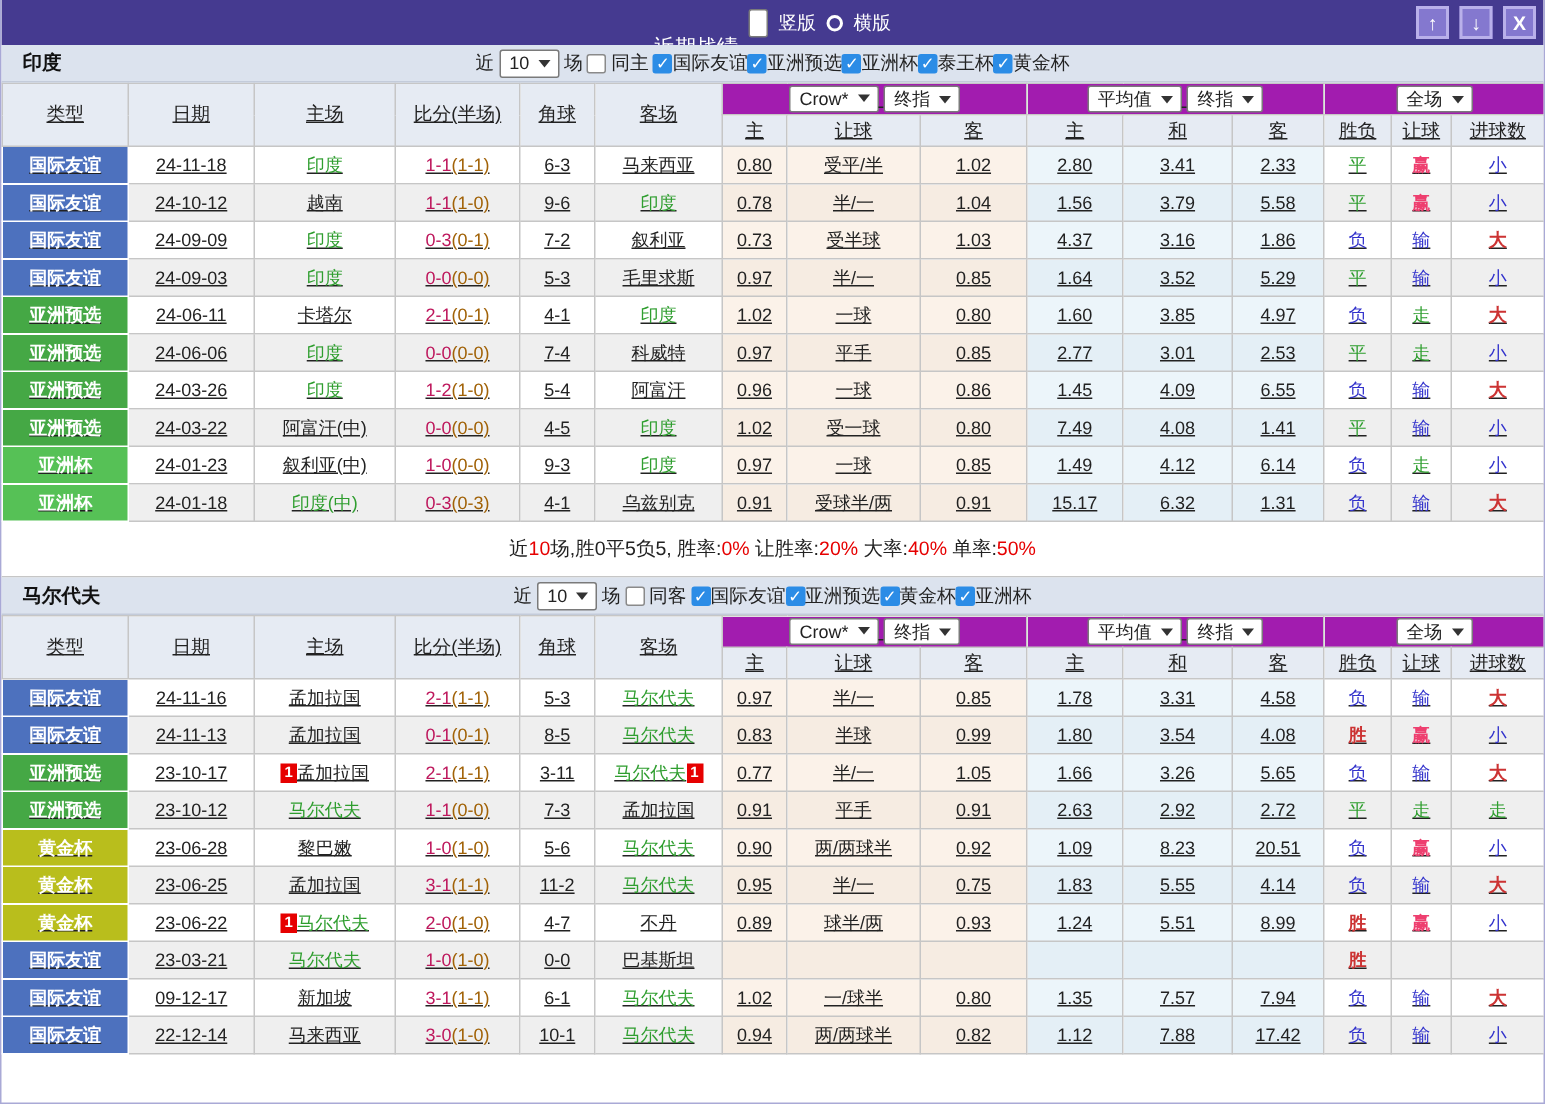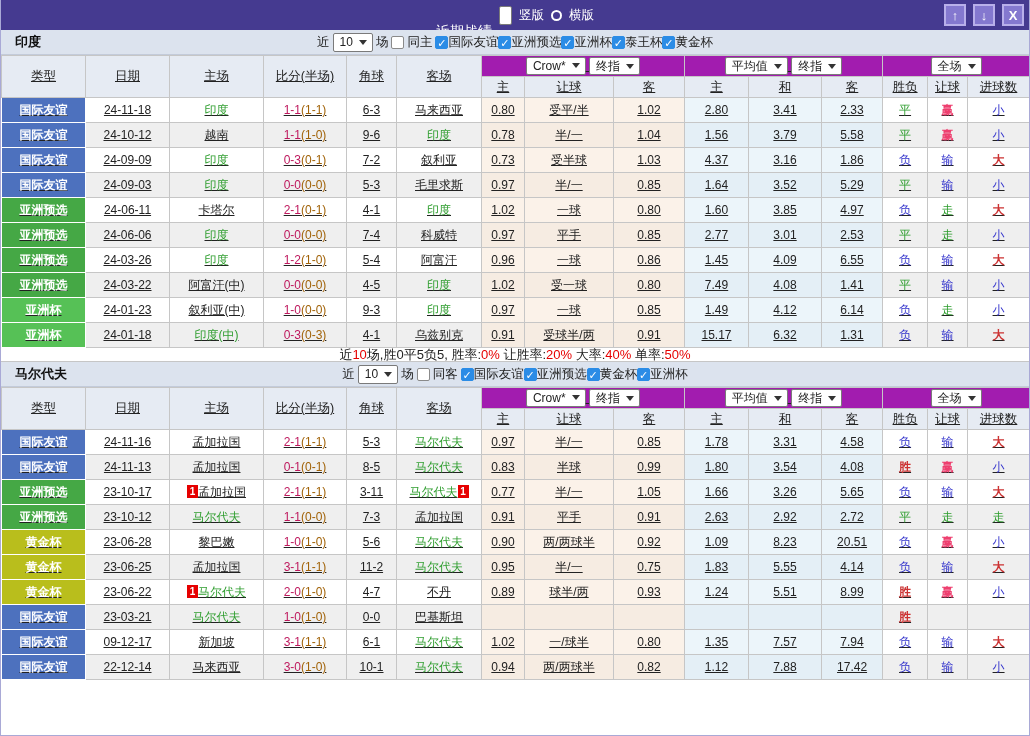--- a/index.html
+++ b/index.html
@@ -56,21 +56,21 @@
   .score-main { color:#be185d; }
   .score-half { color:#a16207; }
   .res-g { color:#2e9e2e; }
   .res-b { color:#3333cc; }
   .res-r { color:#cc3333; font-weight:bold; }
   .res-p { color:#ee3f6f; font-weight:bold; }
   .rc { display:inline-block; background:#e60000; color:#fff; font-size:10px; font-weight:bold;
         width:11px; height:13px; line-height:13px; text-align:center; vertical-align:1px; }
 
   
-  .summary { height:14px; display:flex; align-items:center; justify-content:center;
+  .summary { height:37px; display:flex; align-items:center; justify-content:center;
              font-size:13px; color:#222; background:#fff; border-bottom:1px solid #c6c6c6; }
   .summary .num { color:#e60000; }
   .section:last-child .summary { border-bottom:none; }
 </style>
 </head>
 <body>
 
 <div class="window">
 
   <div class="titlebar">

